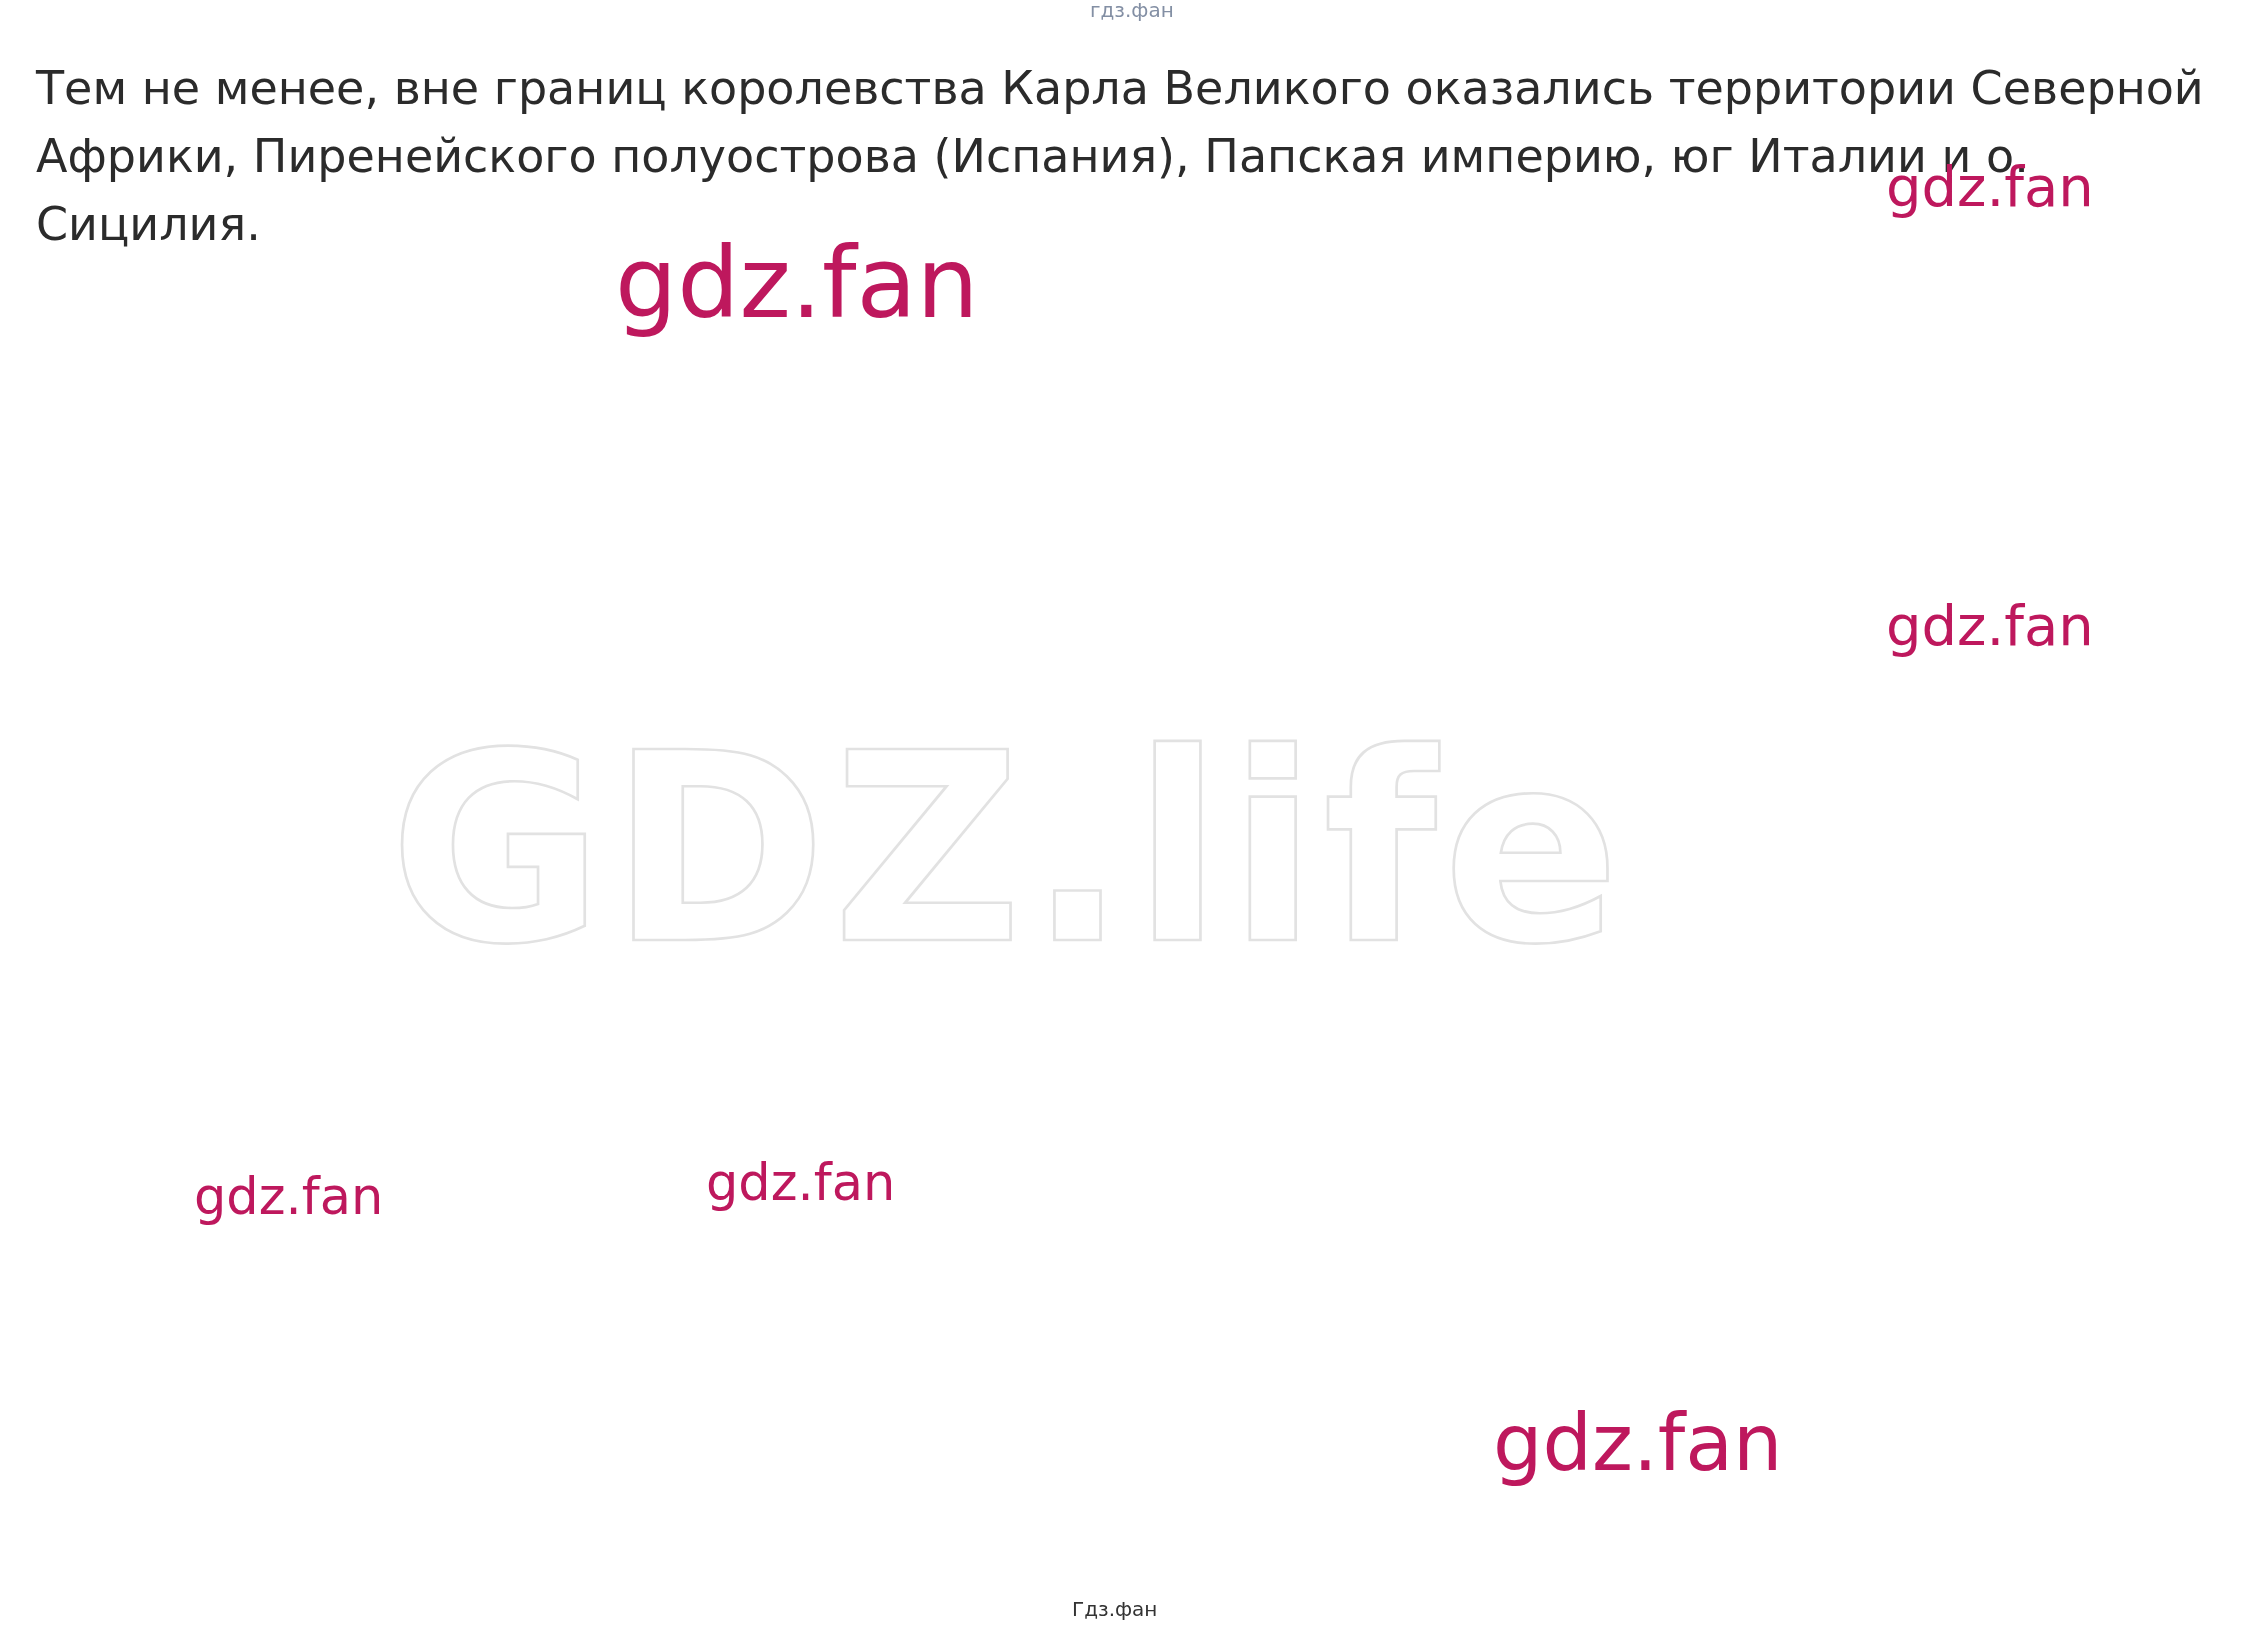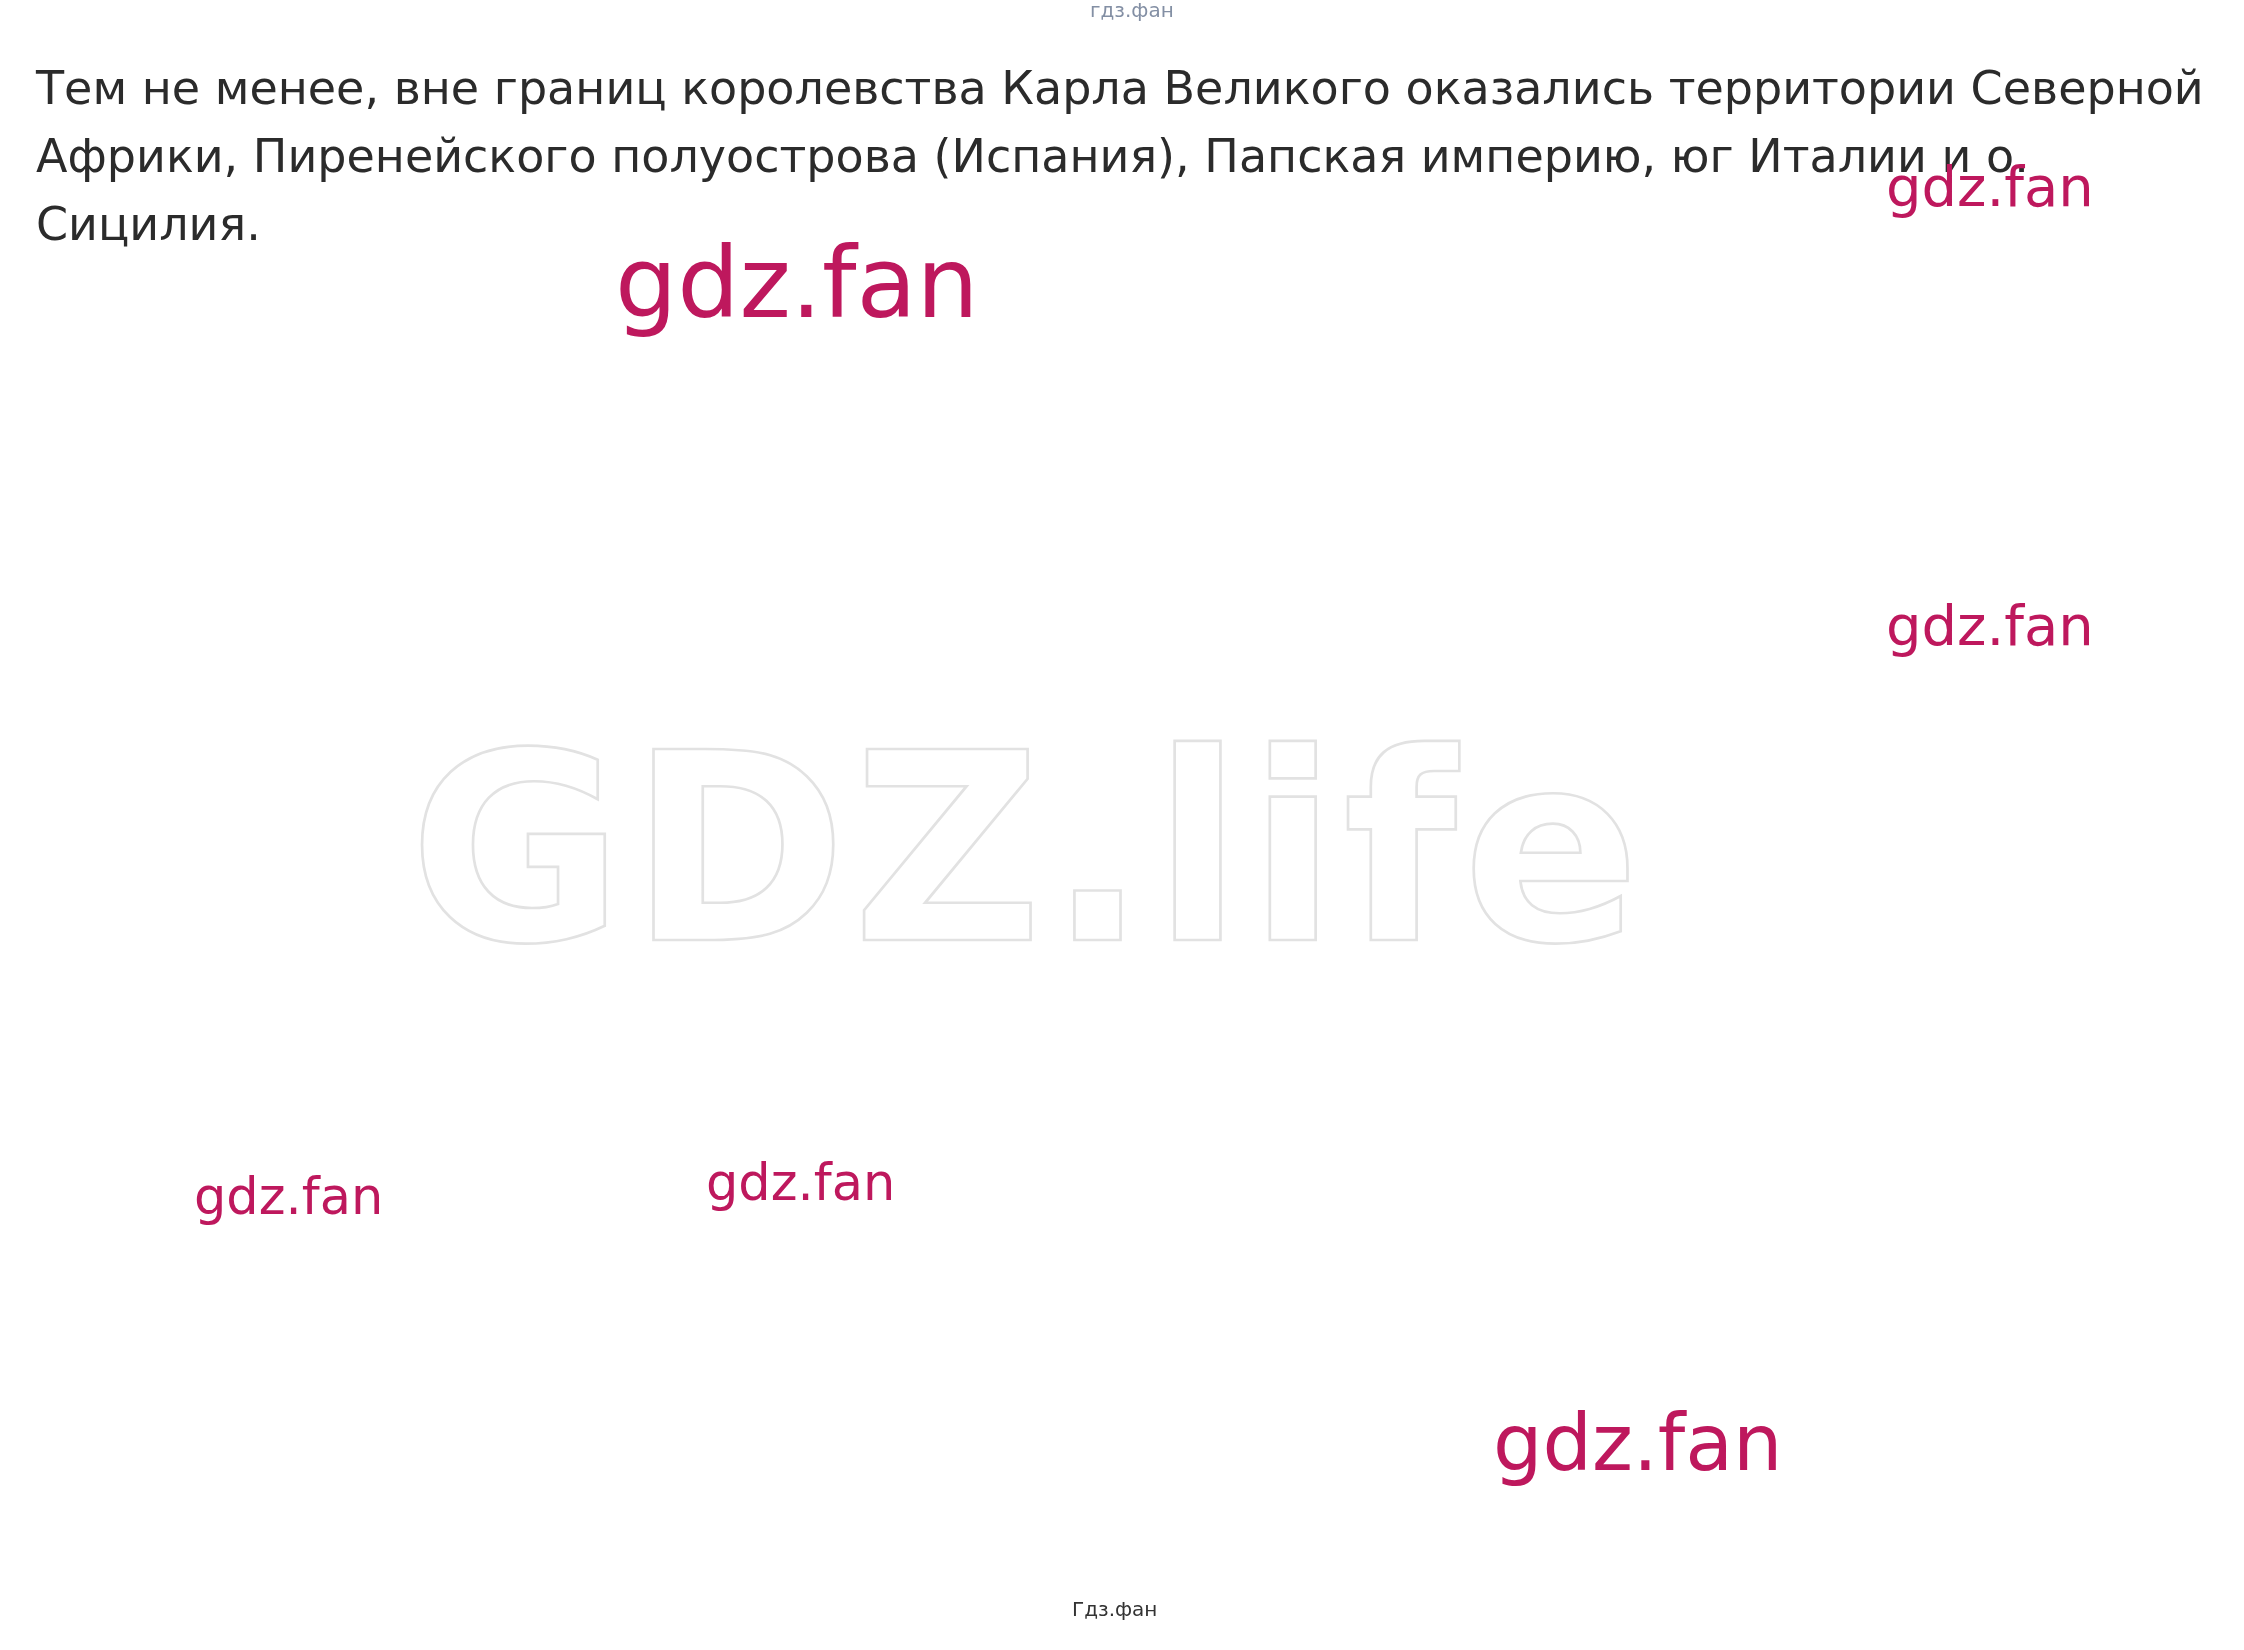--- a/index.html
+++ b/index.html
@@ -20,21 +20,21 @@
     position: relative;
     width: 2244px;
     height: 1650px;
     box-sizing: border-box;
     padding: 54px 36px 0 36px;
   }
 
   
   .wm-outline {
     position: absolute;
-    left: 409px;
+    left: 389px;
     top: 697px;
     font-size: 262px;
     font-weight: 700;
     letter-spacing: 5.4px;
     color: transparent;
     -webkit-text-stroke: 2.7px #e2e2e2;
     text-stroke: 2.7px #e2e2e2;
     white-space: nowrap;
     pointer-events: none;
     z-index: 0;

